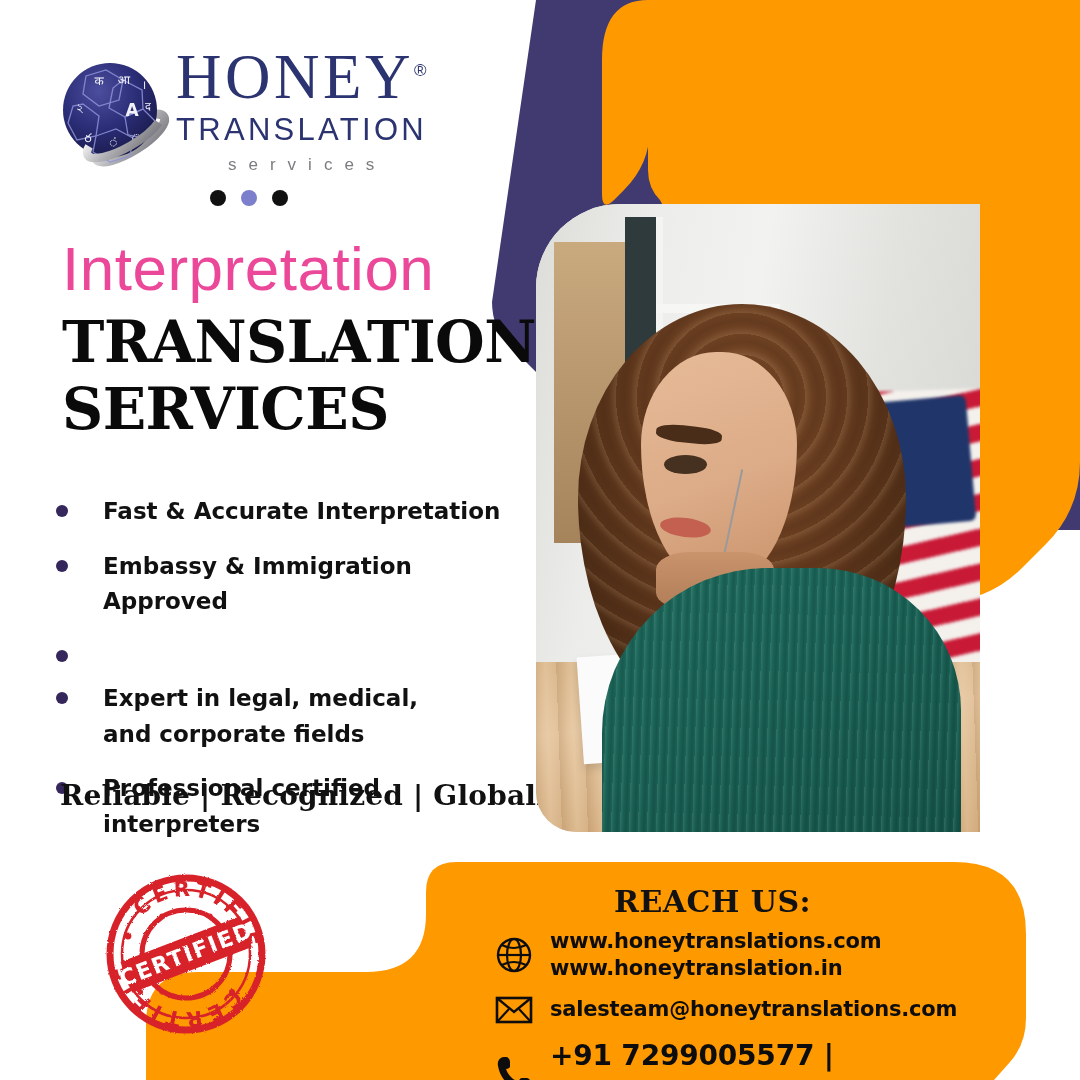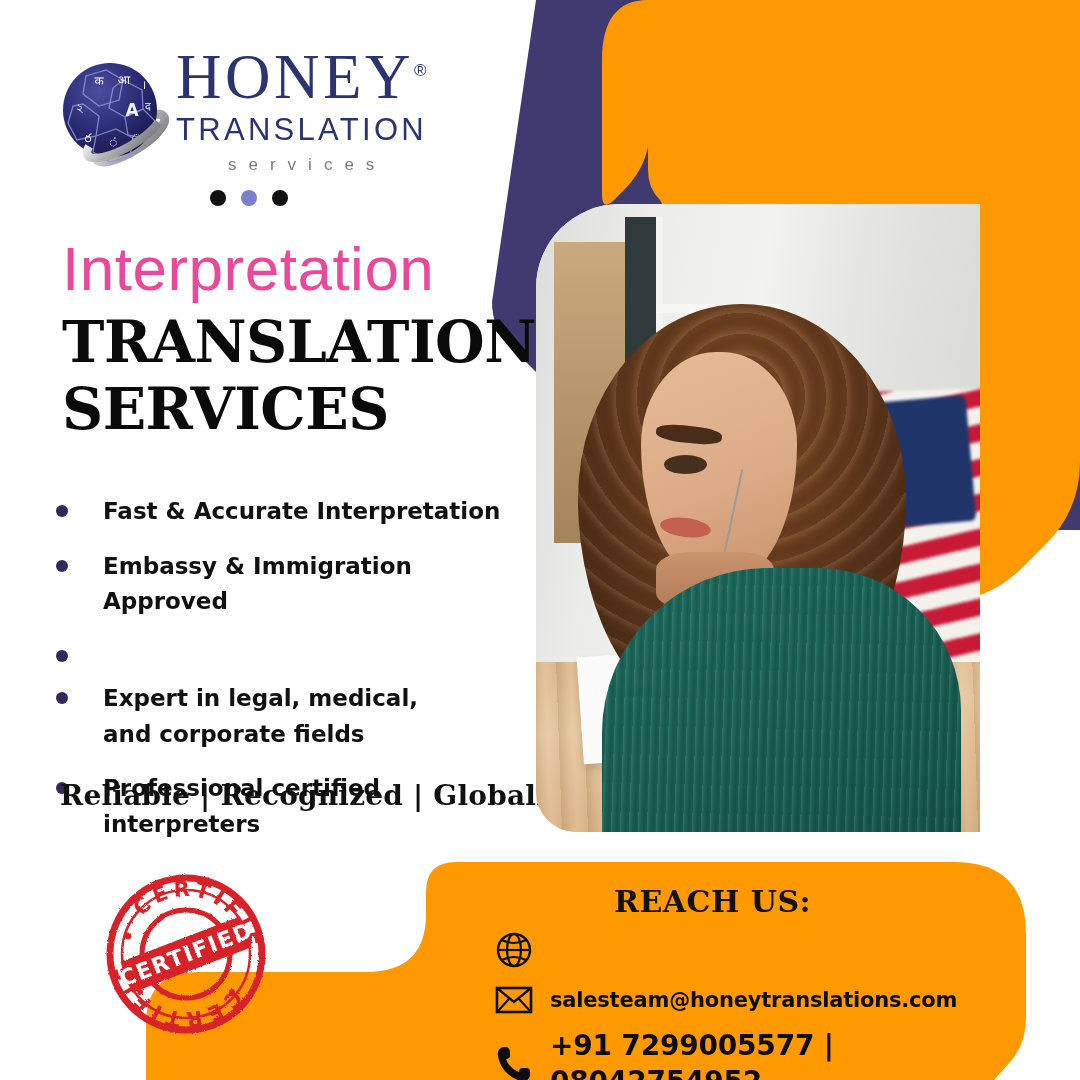--- a/index.html
+++ b/index.html
@@ -531,20 +531,24 @@
     <div class="contact-row">
       <span class="contact-icon">
         <svg width="38" height="38" viewBox="0 0 38 38">
           <circle cx="19" cy="19" r="16" fill="none" stroke="#0d0d0d" stroke-width="2.4"></circle>
           <ellipse cx="19" cy="19" rx="7" ry="16" fill="none" stroke="#0d0d0d" stroke-width="2.2"></ellipse>
           <line x1="3" y1="19" x2="35" y2="19" stroke="#0d0d0d" stroke-width="2.2"></line>
           <path d="M7,9 Q19,15 31,9" fill="none" stroke="#0d0d0d" stroke-width="2.1"></path>
           <path d="M7,29 Q19,23 31,29" fill="none" stroke="#0d0d0d" stroke-width="2.1"></path>
         </svg>
       </span>
+      <span class="contact-lines">
+        <span class="ln">www.honeytranslations.com</span>
+        <span class="ln">www.honeytranslation.in</span>
+      </span>
     </div>
 
     <div class="contact-row">
       <span class="contact-icon">
         <svg width="38" height="30" viewBox="0 0 38 30">
           <rect x="2" y="3" width="34" height="24" fill="none" stroke="#0d0d0d" stroke-width="2.6"></rect>
           <path d="M2,3 L19,17 L36,3" fill="none" stroke="#0d0d0d" stroke-width="2.4"></path>
           <path d="M2,27 L14,14 M36,27 L24,14" fill="none" stroke="#0d0d0d" stroke-width="2.2"></path>
         </svg>
       </span>

